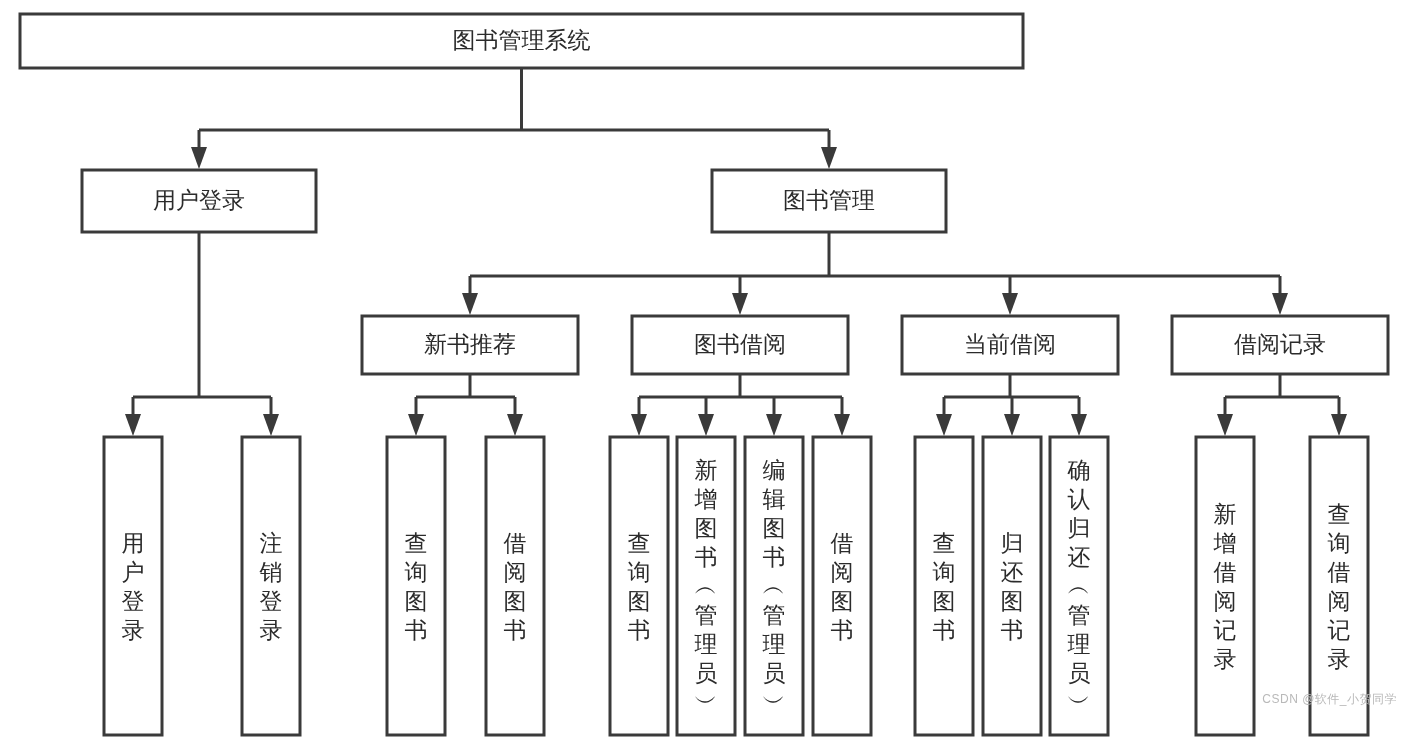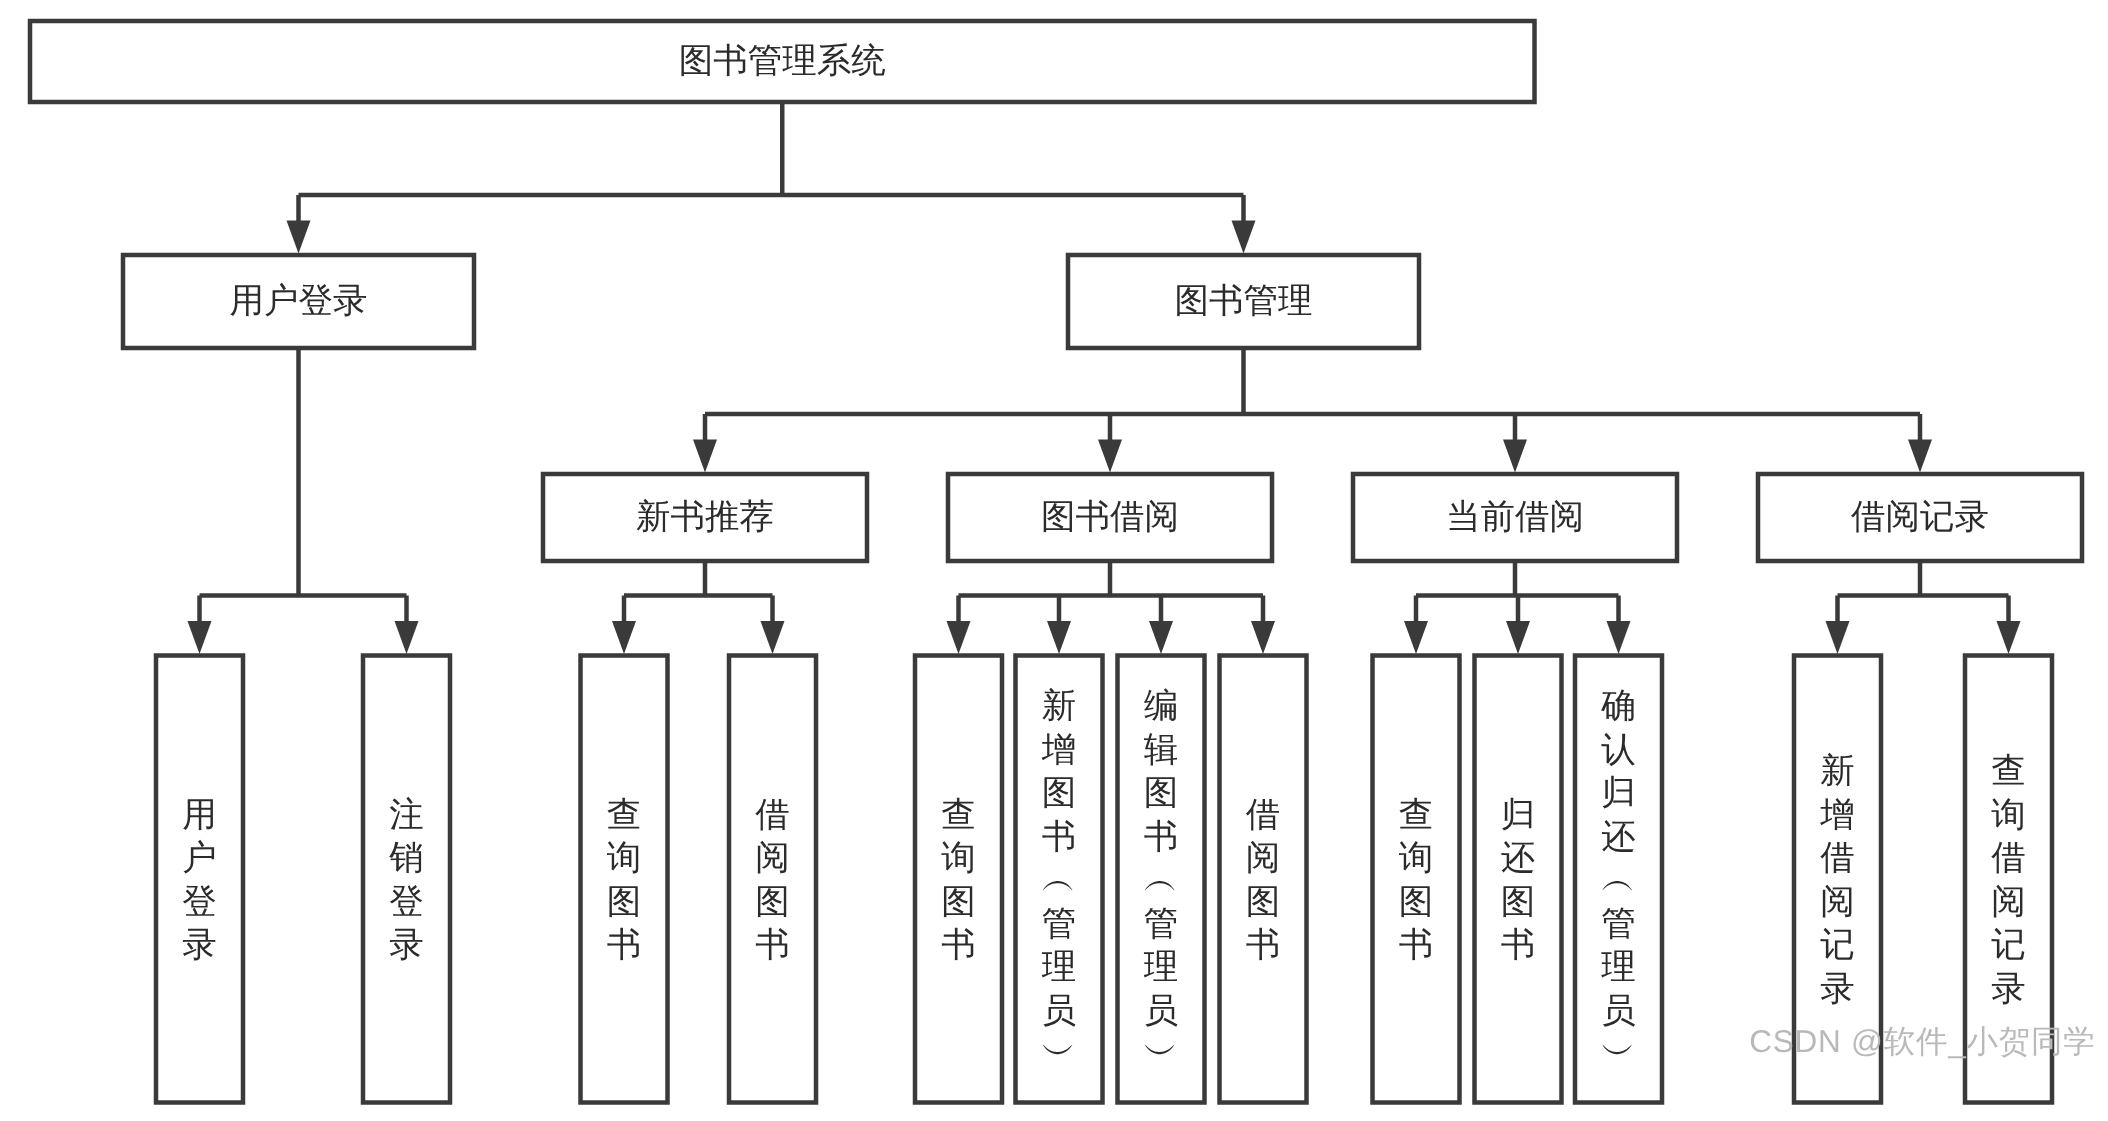--- a/index.html
+++ b/index.html
@@ -56,21 +56,21 @@
     fill: #2b2b2b;
     font-family: "Liberation Sans", "DejaVu Sans", sans-serif;
     font-size: 23px;
     text-anchor: middle;
   }
   .watermark {
     position: absolute;
     right: 8px;
     bottom: 4px;
     font-family: "Liberation Sans", "DejaVu Sans", sans-serif;
-    font-size: 21px;
+    font-size: 12px;
     color: #b9b9b9;
     letter-spacing: 0.5px;
     white-space: nowrap;
     user-select: none;
   }
 </style>
 </head>
 <body>
 
 <div id="diagram-root">

